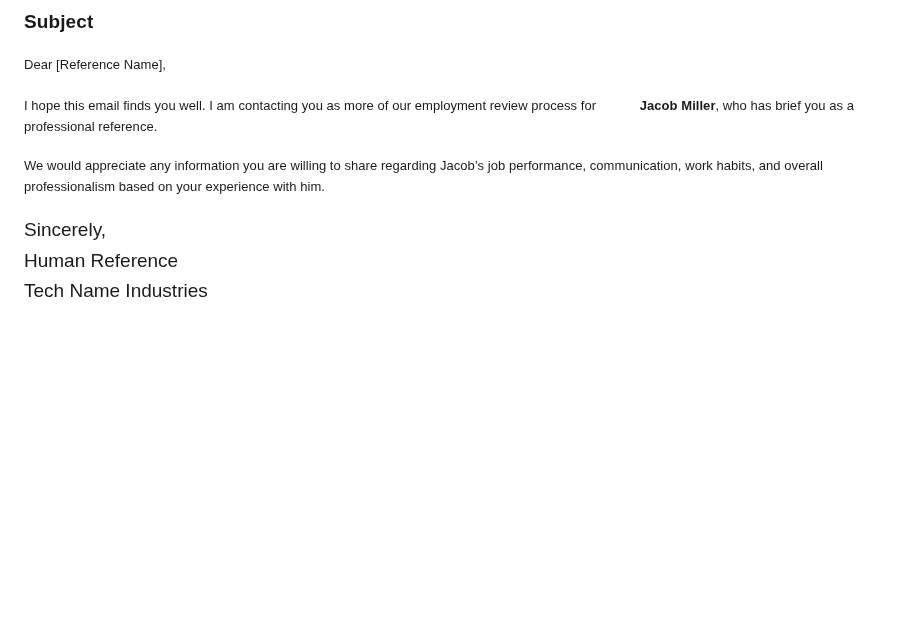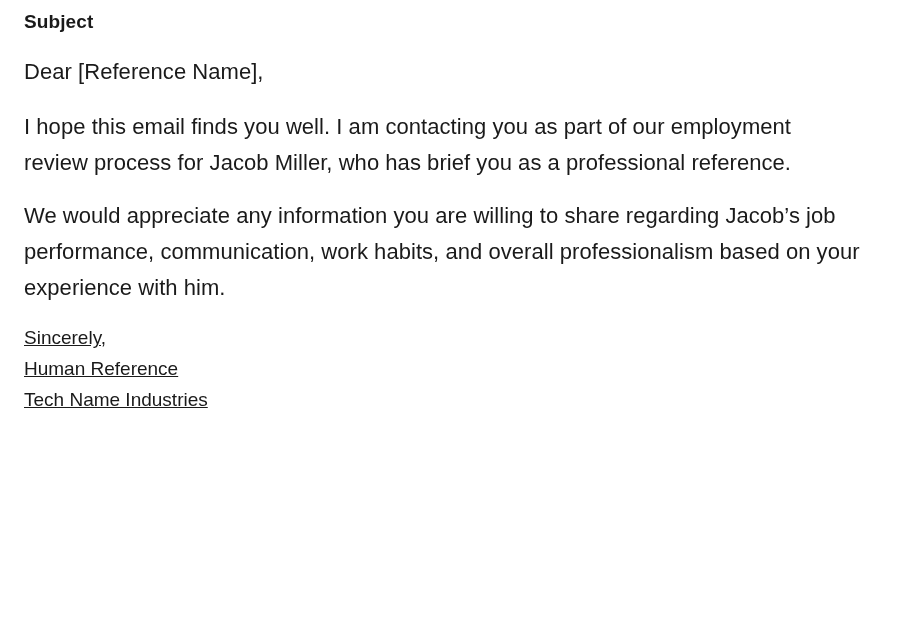--- a/index.html
+++ b/index.html
@@ -29,52 +29,52 @@
     margin: 0 0 14px 0;
     letter-spacing: 0.1px;
   }
   .subject-line {
     margin-bottom: 18px;
   }
   .subject-title {
     margin-bottom: 20px;
   }
   p.para {
-    font-size: 22px;
+    font-size: 13px;
     line-height: 1.62;
     margin: 0 0 18px 0;
     letter-spacing: 0.05px;
   }
   p.salutation {
     margin-bottom: 20px;
   }
   .strong {
-    font-weight: normal;
+    font-weight: bold;
+    margin-left: 40px;
   }
   .signature {
     font-size: 19px;
     line-height: 1.62;
     margin: 0;
-    text-decoration: underline;
   }
   .signature div {
     margin: 0;
   }
 </style>
 </head>
 <body>
 
 <div class="page">
 
   <div class="heading subject-line">Subject</div>
 
 
   <p class="para salutation">Dear [Reference Name],</p>
 
-  <p class="para"><span>I hope this email finds you well. I am contacting you as part of our employment review process for </span><span class="strong">Jacob Miller</span><span>, who has brief you as a professional reference.</span></p>
+  <p class="para"><span>I hope this email finds you well. I am contacting you as more of our employment review process for </span><span class="strong">Jacob Miller</span><span>, who has brief you as a professional reference.</span></p>
 
   <p class="para">We would appreciate any information you are willing to share regarding Jacob’s job performance, communication, work habits, and overall professionalism based on your experience with him.</p>
 
 
   <div class="signature">
     <div>Sincerely,</div>
     <div>Human Reference</div>
     <div>Tech Name Industries</div>
   </div>
 

